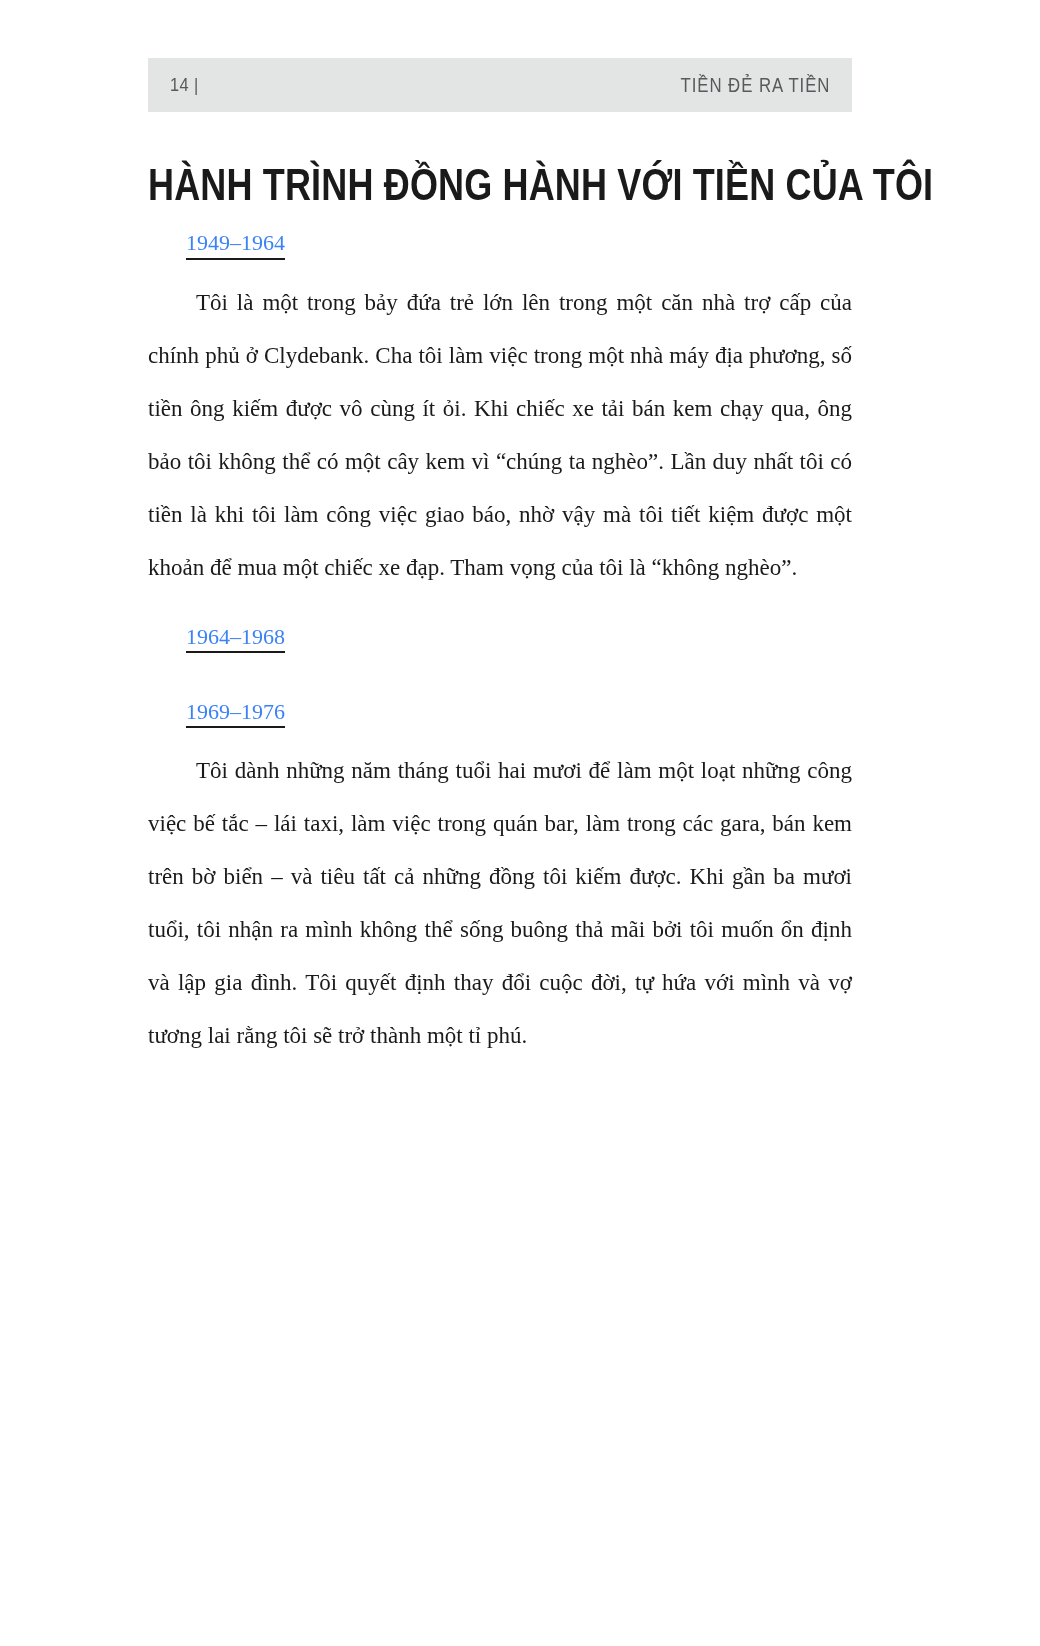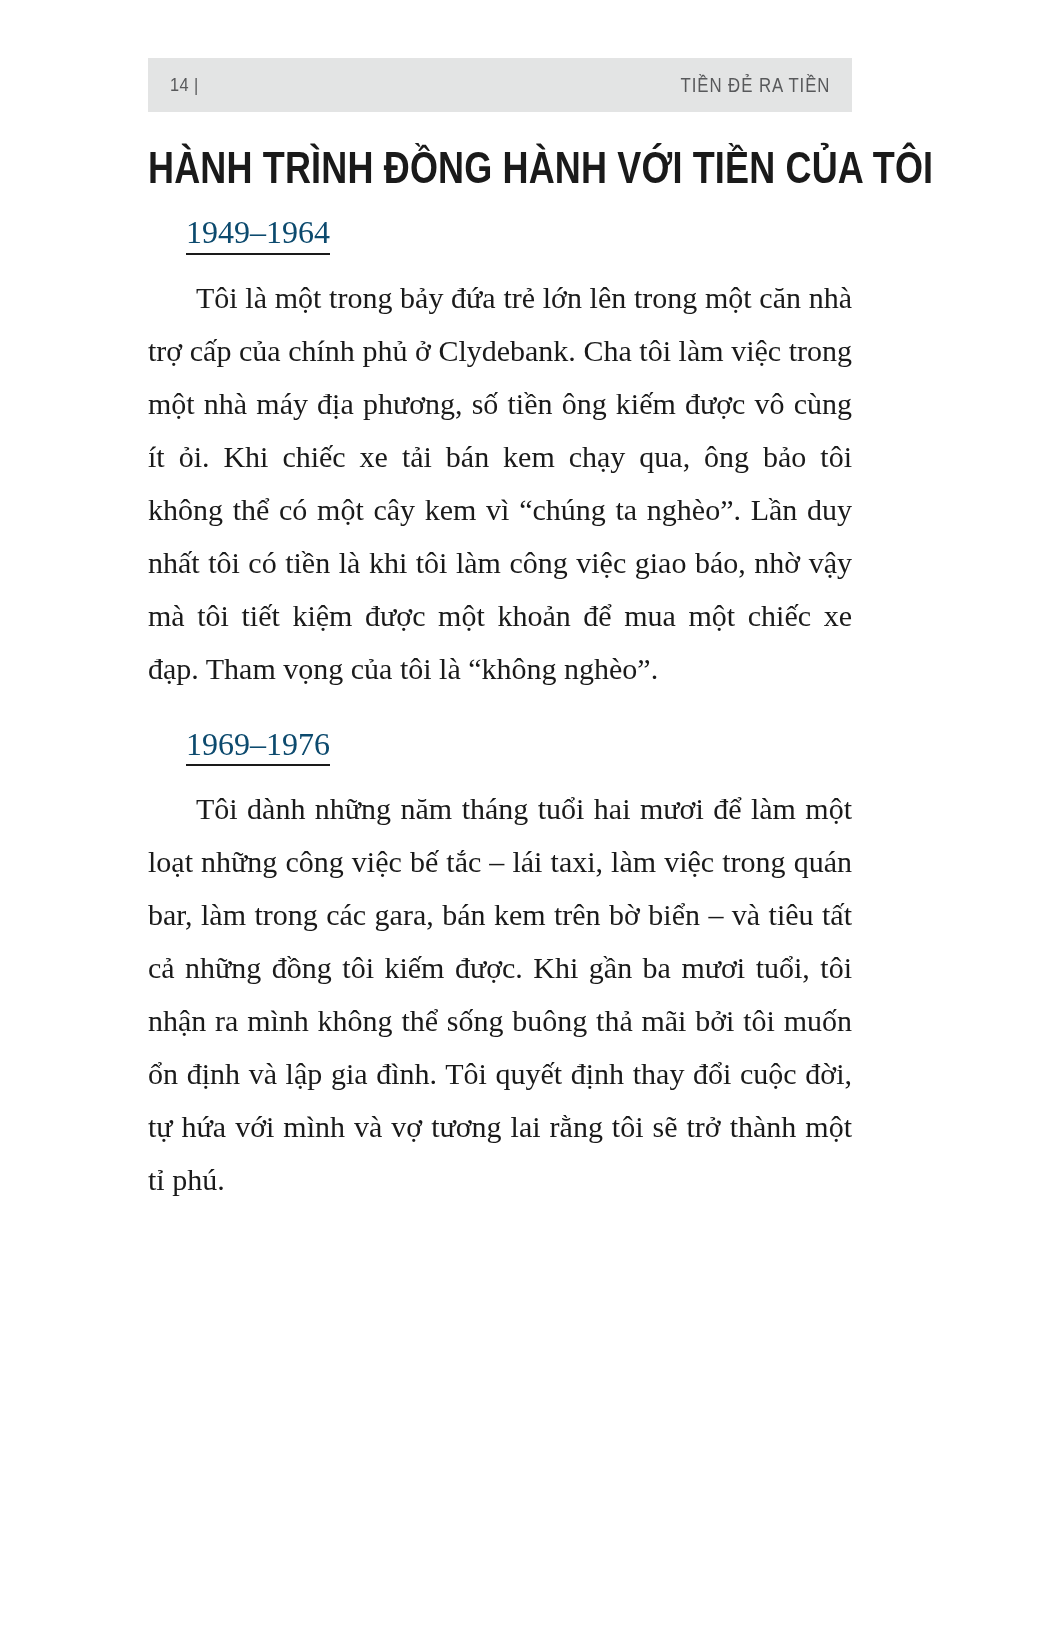--- a/index.html
+++ b/index.html
@@ -53,21 +53,21 @@
     color: #58595b;
     transform: scaleX(0.84);
     transform-origin: right center;
     white-space: nowrap;
   }
 
   
   .content {
     position: absolute;
     left: 148px;
-    top: 144px;
+    top: 161px;
     width: 704px;
   }
 
   .chapter-title {
     font-family: "Liberation Sans", sans-serif;
     font-weight: bold;
     font-size: 45px;
     line-height: 1.05;
     letter-spacing: 0.2px;
     color: #1a1a1a;
@@ -76,38 +76,38 @@
     transform-origin: left center;
     white-space: nowrap;
   }
 
   .section {
     margin: 0;
   }
 
   .date-heading {
     font-family: "Liberation Serif", serif;
-    font-size: 32px;
+    font-size: 22px;
     line-height: 1.2;
-    color: #0c4a6e;
+    color: #3b82f6;
     margin: 0 0 16px 38px;
     display: inline-block;
     border-bottom: 2px solid #1a1a1a;
     padding-bottom: 1px;
     white-space: nowrap;
   }
 
   .date-heading-wrap {
     margin: 0;
     padding: 0;
   }
 
   .body-par {
     font-family: "Liberation Serif", serif;
-    font-size: 30px;
+    font-size: 23px;
     line-height: 53px;
     color: #1a1a1a;
     text-align: justify;
     text-justify: inter-word;
     text-indent: 48px;
     margin: 0;
     hyphens: none;
   }
 
   .section + .section {
@@ -129,20 +129,23 @@
     <h1 class="chapter-title">HÀNH TRÌNH ĐỒNG HÀNH VỚI TIỀN CỦA TÔI</h1>
 
     <div class="section">
       <div class="date-heading-wrap">
         <span class="date-heading">1949–1964</span>
       </div>
       <p class="body-par">Tôi là một trong bảy đứa trẻ lớn lên trong một căn nhà trợ cấp của chính phủ ở Clydebank. Cha tôi làm việc trong một nhà máy địa phương, số tiền ông kiếm được vô cùng ít ỏi. Khi chiếc xe tải bán kem chạy qua, ông bảo tôi không thể có một cây kem vì “chúng ta nghèo”. Lần duy nhất tôi có tiền là khi tôi làm công việc giao báo, nhờ vậy mà tôi tiết kiệm được một khoản để mua một chiếc xe đạp. Tham vọng của tôi là “không nghèo”.</p>
     </div>
 
     <div class="section">
+      <div class="date-heading-wrap">
+        <span class="date-heading">1964–1968</span>
+      </div>
     </div>
 
     <div class="section">
       <div class="date-heading-wrap">
         <span class="date-heading">1969–1976</span>
       </div>
       <p class="body-par">Tôi dành những năm tháng tuổi hai mươi để làm một loạt những công việc bế tắc – lái taxi, làm việc trong quán bar, làm trong các gara, bán kem trên bờ biển – và tiêu tất cả những đồng tôi kiếm được. Khi gần ba mươi tuổi, tôi nhận ra mình không thể sống buông thả mãi bởi tôi muốn ổn định và lập gia đình. Tôi quyết định thay đổi cuộc đời, tự hứa với mình và vợ tương lai rằng tôi sẽ trở thành một tỉ phú.</p>
     </div>
 
   </div>

